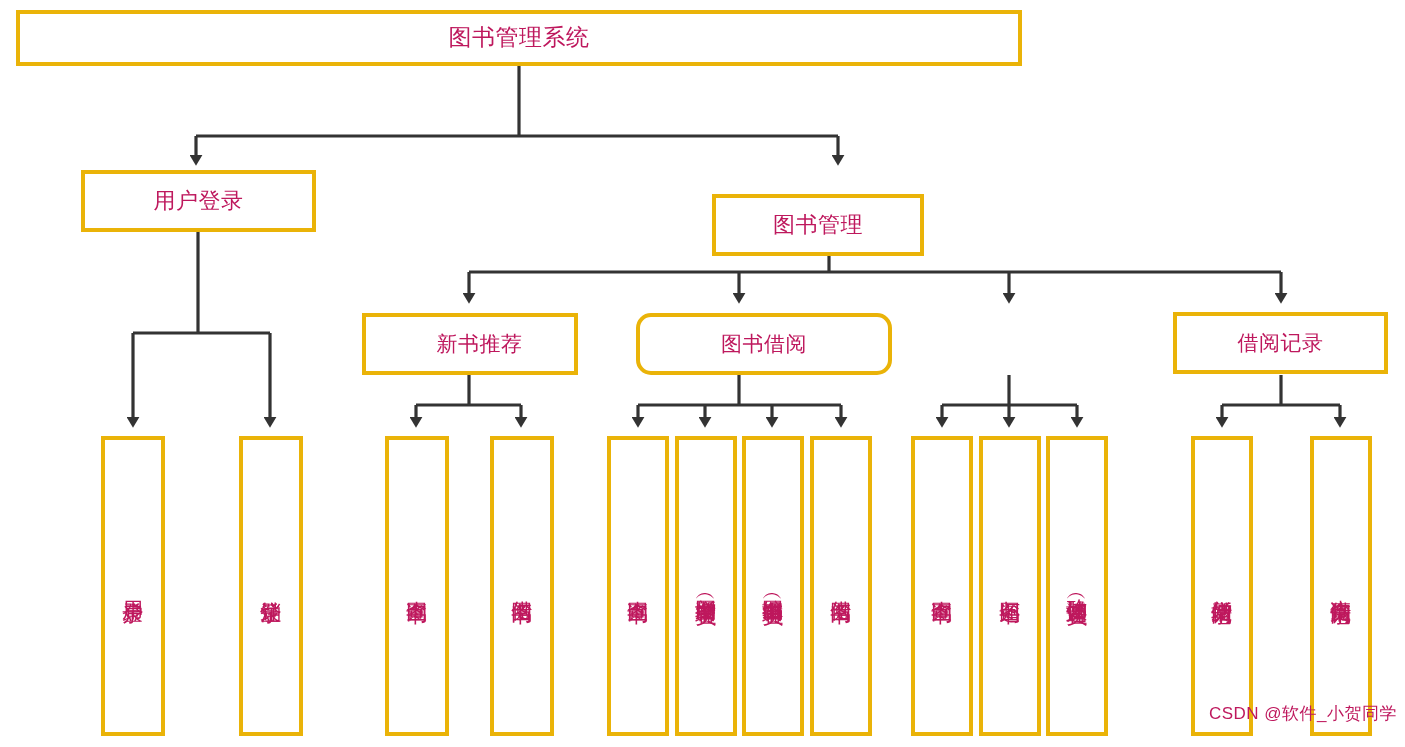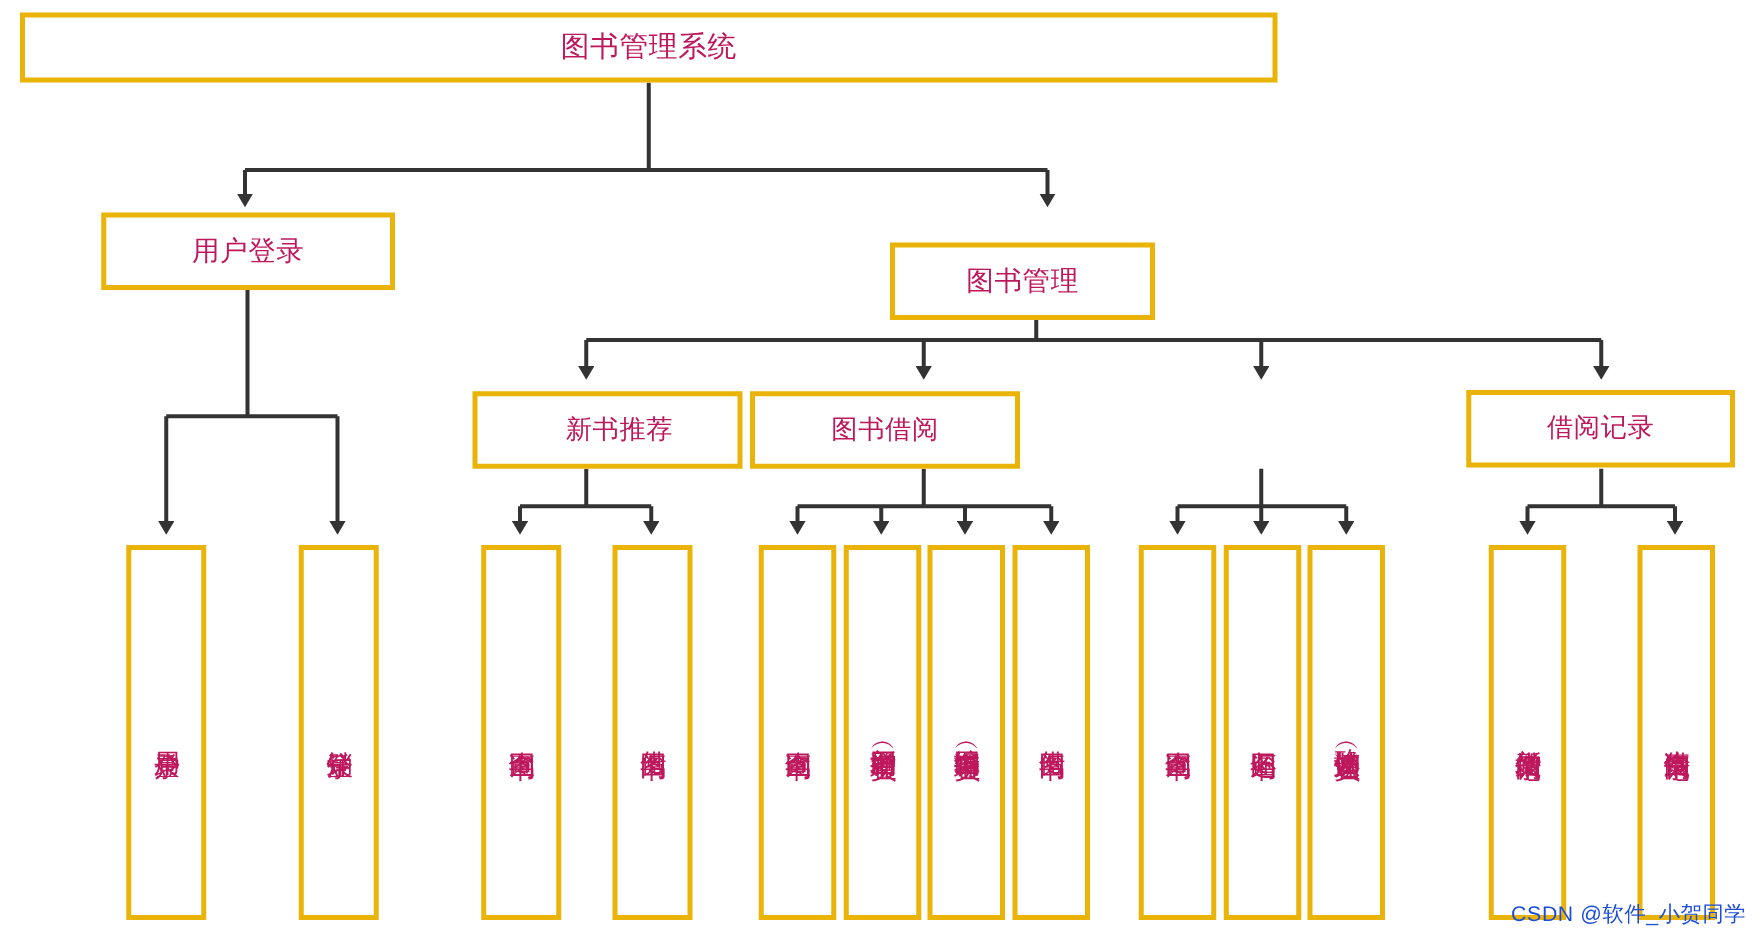--- a/index.html
+++ b/index.html
@@ -50,23 +50,23 @@
   .node.leaf .label {
     writing-mode: vertical-rl;
     text-orientation: upright;
     line-height: 1.12;
     letter-spacing: 1px;
     max-height: 100%;
   }
   #watermark {
     position: absolute;
     right: 8px;
-    bottom: 4px;
+    bottom: 22px;
     font-size: 17px;
-    color: #1d4ed8;
+    color: #be185d;
     white-space: nowrap;
     z-index: 3;
     letter-spacing: 0.5px;
   }
 </style>
 </head>
 <body>
 
 <div id="canvas">
 
@@ -124,24 +124,24 @@
     <span class="label">图书管理系统</span>
   </div>
 
   <div class="node lvl2" style="left:81px; top:170px; width:235px; height:62px;">
     <span class="label">用户登录</span>
   </div>
   <div class="node lvl2" style="left:712px; top:170px; width:212px; height:62px;margin-top:24px;">
     <span class="label">图书管理</span>
   </div>
 
-  <div class="node lvl3" style="left:378px; top:313px; width:216px; height:62px;padding-left:19px;">
+  <div class="node lvl3" style="left:362px; top:313px; width:216px; height:62px;padding-left:19px;">
     <span class="label">新书推荐</span>
   </div>
-  <div class="node lvl3" style="left:600px; top:313px; width:216px; height:62px;">
+  <div class="node lvl3" style="left:636px; top:313px; width:256px; height:62px;border-radius:15px;">
     <span class="label">图书借阅</span>
   </div>
   <div class="node lvl3" style="left:1173px; top:312px; width:215px; height:62px;">
     <span class="label">借阅记录</span>
   </div>
 
   <div class="node leaf" style="left:101px; top:436px; width:64px; height:300px;">
     <span class="label">用户登录</span>
   </div>
   <div class="node leaf" style="left:239px; top:436px; width:64px; height:300px;">

